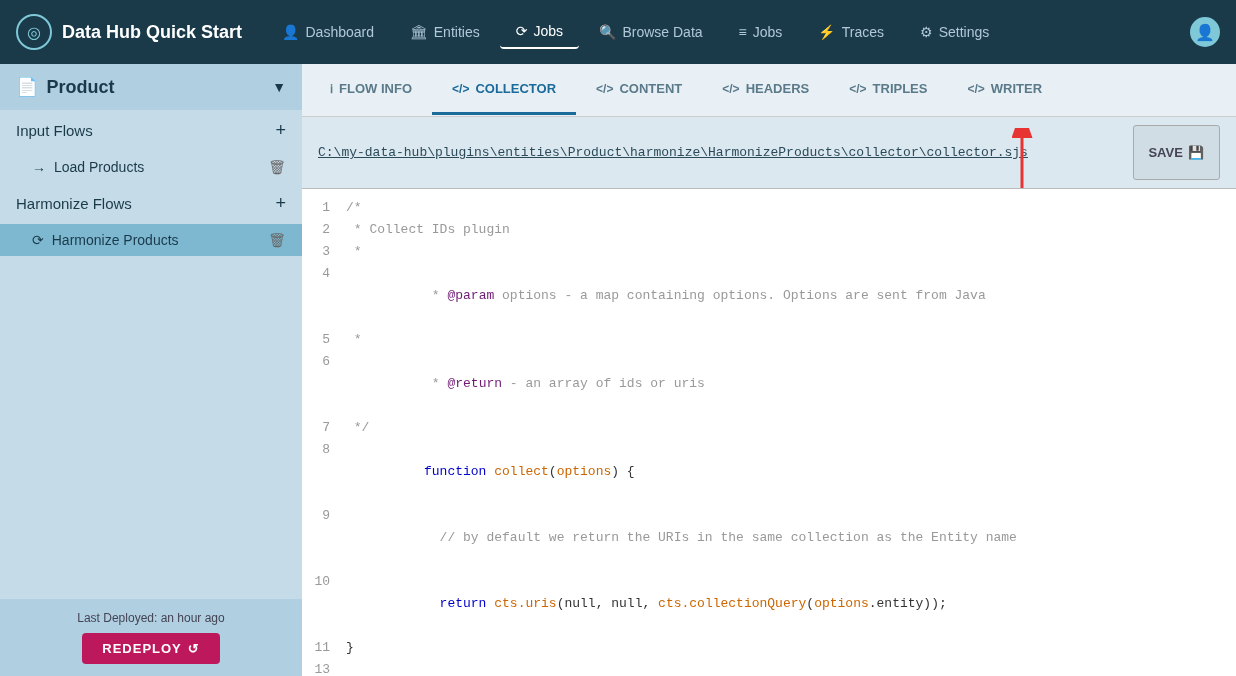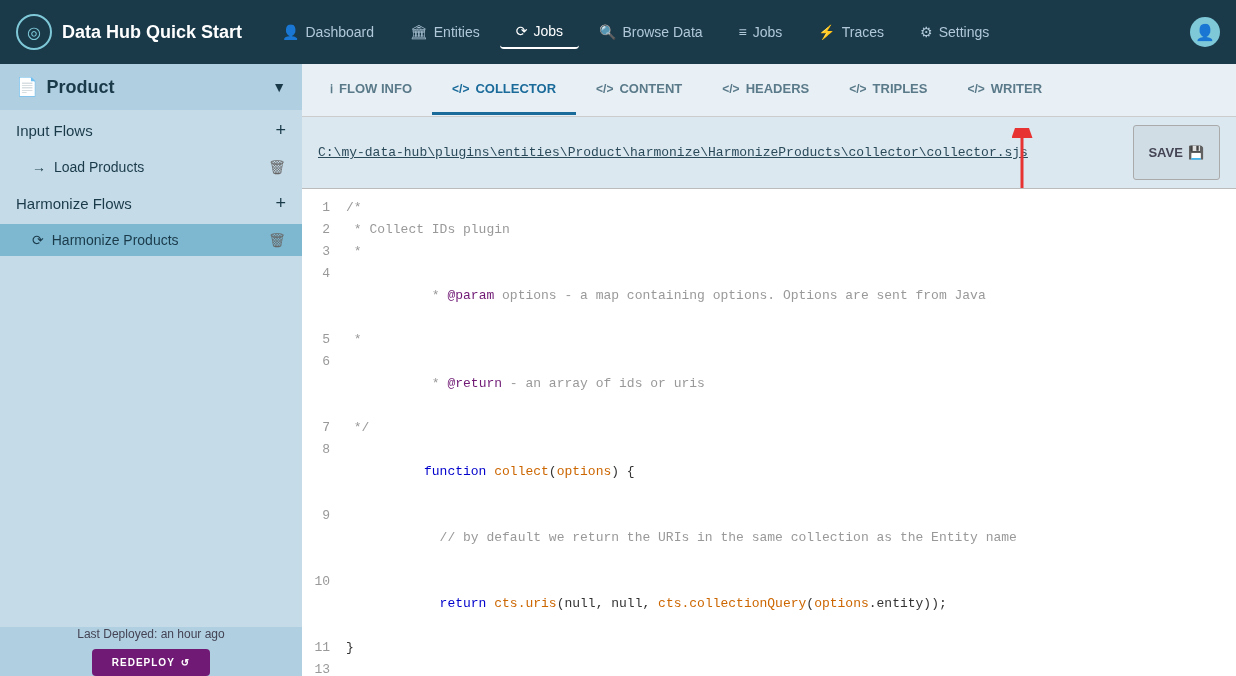--- a/index.html
+++ b/index.html
@@ -154,39 +154,39 @@
     .sidebar-item .delete-icon {
       color: #666;
       font-size: 14px;
     }
     .sidebar-item.active-item {
       background: #7eb8d0;
     }
 
     .sidebar-footer {
       margin-top: auto;
-      padding: 0 16px;
+      padding: 12px 16px;
       background: #b0cfe0;
       text-align: center;
     }
     .last-deployed {
       font-size: 12px;
       color: #445;
       margin-bottom: 8px;
     }
     .redeploy-btn {
       display: inline-flex;
       align-items: flex-start;
       gap: 6px;
-      background: #701a75;
+      background: #be185d;
       color: white;
       border: none;
       padding: 8px 20px;
       border-radius: 4px;
-      font-size: 10px;
+      font-size: 13px;
       font-weight: bold;
       cursor: pointer;
       letter-spacing: 1px;
     }
 
     
     .content-area {
       flex: 1;
       display: flex;
       flex-direction: column;

